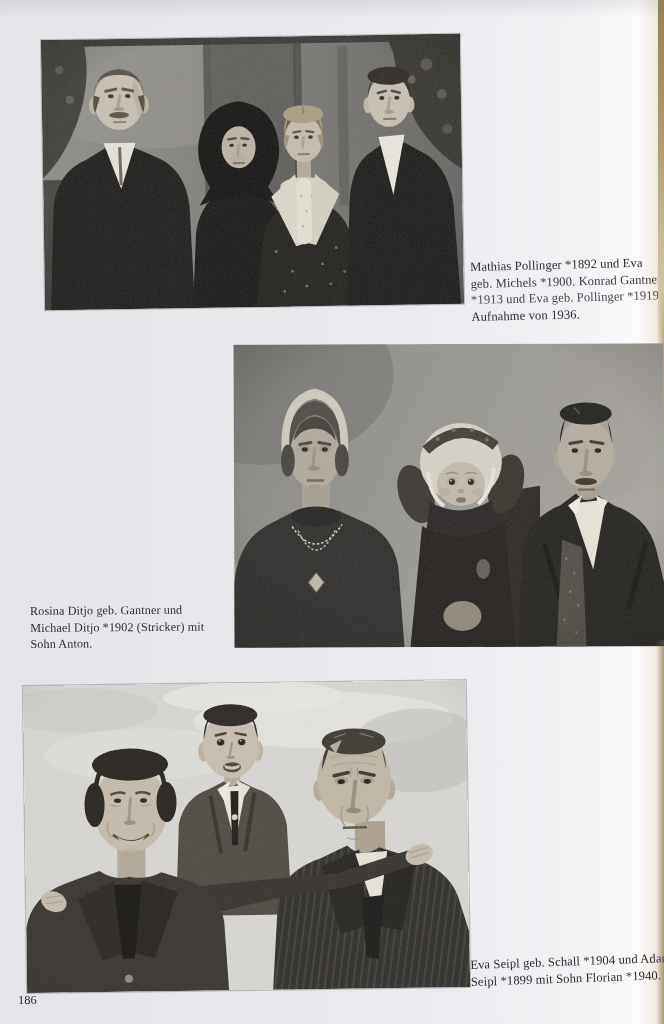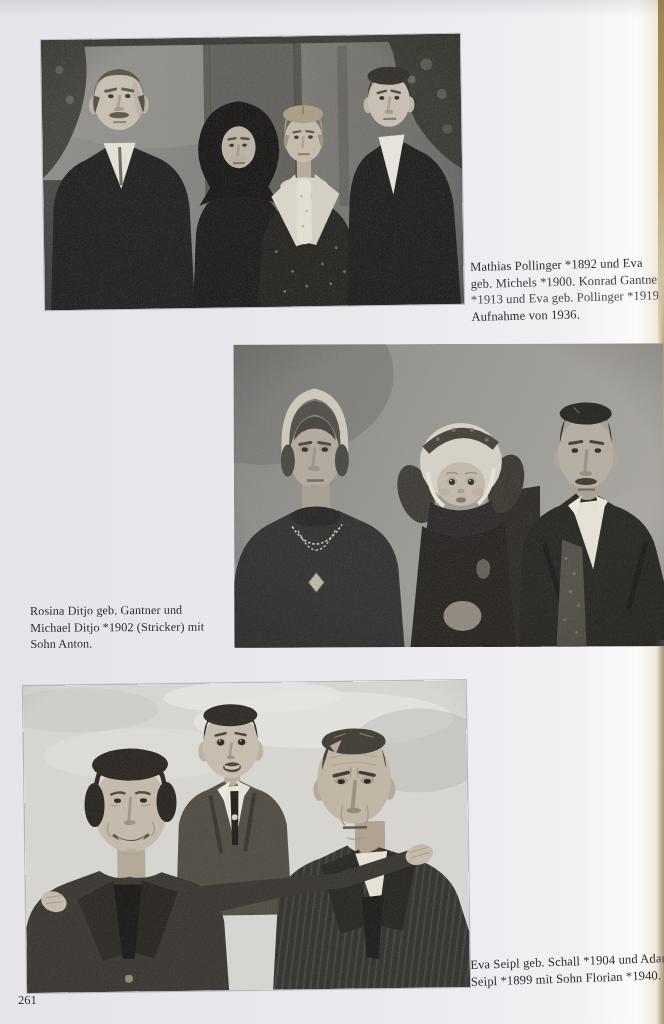--- a/index.html
+++ b/index.html
@@ -438,17 +438,17 @@
       <rect width="443" height="307" fill="url(#p3vig)"></rect>
       <rect width="443" height="307" filter="url(#p3grain)"></rect>
     </svg>
   </div>
 
   <div class="caption caption-bottom">
     <div class="cap-line">Eva Seipl geb. Schall *1904 und Adam</div>
     <div class="cap-line">Seipl *1899 mit Sohn Florian *1940.</div>
   </div>
 
-  <div class="page-number">261</div>
+  <div class="page-number">186</div>
 
   <div class="edge-tan"></div>
   <div class="edge-shade-bottom"></div>
 </div>
 
 </body></html>

